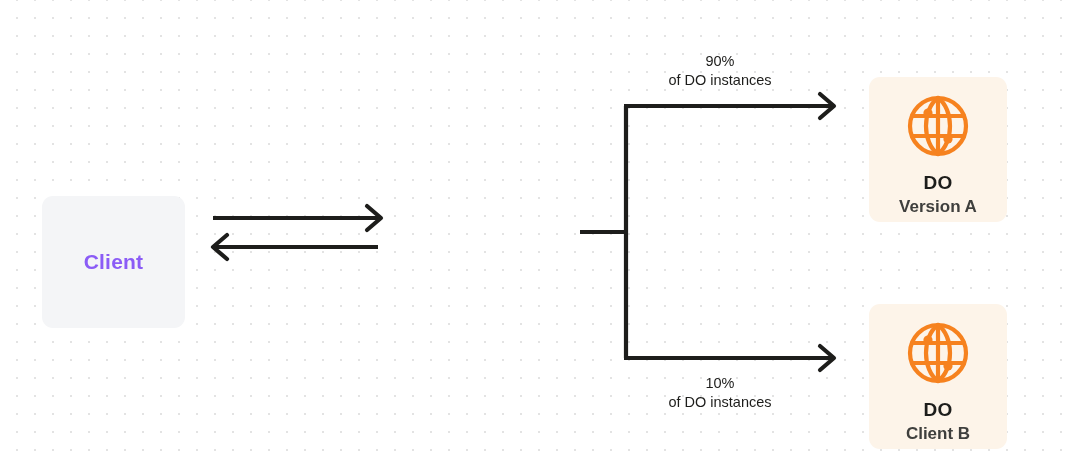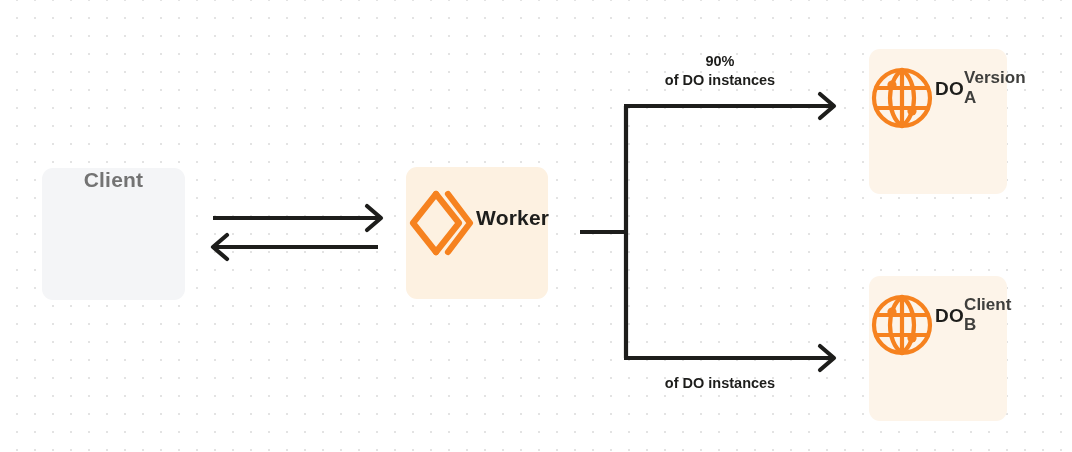--- a/index.html
+++ b/index.html
@@ -20,38 +20,39 @@
     background-color: #ffffff;
     background-image: radial-gradient(circle, #e3e3e3 1.1px, rgba(255,255,255,0) 1.2px);
     background-size: 18px 18px;
     background-position: 8px 9px;
   }
 
   .node {
     position: absolute;
     box-sizing: border-box;
     display: flex;
-    flex-direction: row;
-    align-items: flex-start;
+    flex-direction: column;
+    align-items: center;
     justify-content: center;
     border-radius: 11px;
+    margin-top: 28px;
   }
 
   
   #client-node {
     left: 42px;
     top: 168px;
     width: 143px;
     height: 132px;
     background-color: #f4f5f7;
   }
   #client-node .node-title {
     font-size: 21px;
     font-weight: bold;
-    color: #737373;
+    color: #8b5cf6;
     letter-spacing: 0.2px;
   }
 
   
   #worker-node {
     left: 406px;
     top: 167px;
     width: 142px;
     height: 132px;
     background-color: #fdf1e1;
@@ -100,21 +101,21 @@
     width: 1072px;
     height: 452px;
     pointer-events: none;
   }
 
   
   .edge-label {
     position: absolute;
     text-align: center;
     font-size: 14.5px;
-    font-weight: bold;
+    font-weight: normal;
     color: #1d1d1b;
     line-height: 19px;
     white-space: nowrap;
   }
   #label-top { left: 630px; top: 52px; width: 180px; }
   #label-bottom { left: 630px; top: 374px; width: 180px; }
 </style>
 </head>
 <body>
 
@@ -146,32 +147,20 @@
         <line x1="624" y1="358" x2="832" y2="358"></line>
         <polyline points="820,346 834,358 820,370" stroke-linecap="round" stroke-linejoin="round"></polyline>
       </g>
     </g>
   </svg>
 
   <div class="node" id="client-node">
     <span class="node-title">Client</span>
   </div>
 
-  <div class="node" id="worker-node">
-    <span class="icon-wrap">
-      <svg width="70" height="70" viewBox="0 0 70 70" xmlns="http://www.w3.org/2000/svg">
-        <g fill="none" stroke="#f6821f" stroke-width="6.2" stroke-linecap="round" stroke-linejoin="round">
-          <polyline points="30,6 7,35 30,64"></polyline>
-          <polyline points="30,6 53,35 30,64"></polyline>
-          <polyline points="42,6 64,35 42,64"></polyline>
-        </g>
-      </svg>
-    </span>
-    <span class="node-title">Worker</span>
-  </div>
 
   <div class="node do-node" id="do-a-node">
     <span class="icon-wrap">
       <svg width="66" height="66" viewBox="0 0 66 66" xmlns="http://www.w3.org/2000/svg">
         <g fill="none" stroke="#f6821f" stroke-width="4.2" stroke-linecap="round">
           <circle cx="33" cy="33" r="28"></circle>
           <line x1="33" y1="5" x2="33" y2="61"></line>
           <line x1="7" y1="23" x2="59" y2="23"></line>
           <line x1="7" y1="43" x2="59" y2="43"></line>
           <path d="M33 5 C 17 16, 17 50, 33 61"></path>
@@ -203,16 +192,17 @@
     <span class="do-title">DO</span>
     <span class="do-subtitle">Client B</span>
   </div>
 
   <div class="edge-label" id="label-top">
     <div>90%</div>
     <div>of DO instances</div>
   </div>
 
   <div class="edge-label" id="label-bottom">
+    <div>10%</div>
     <div>of DO instances</div>
   </div>
 
 </div>
 
 </body></html>

